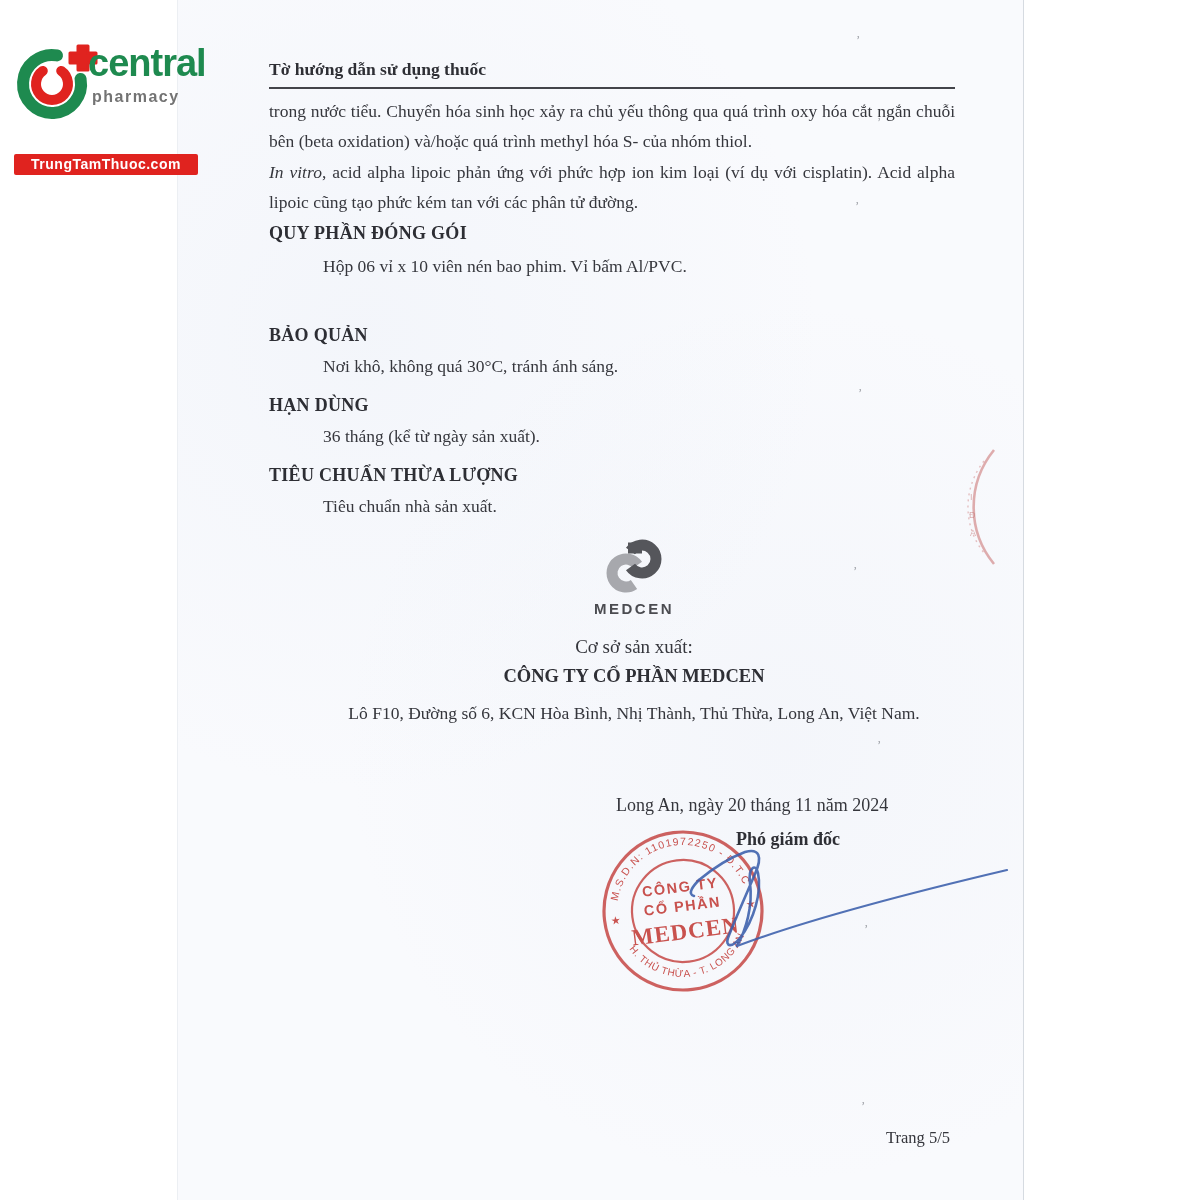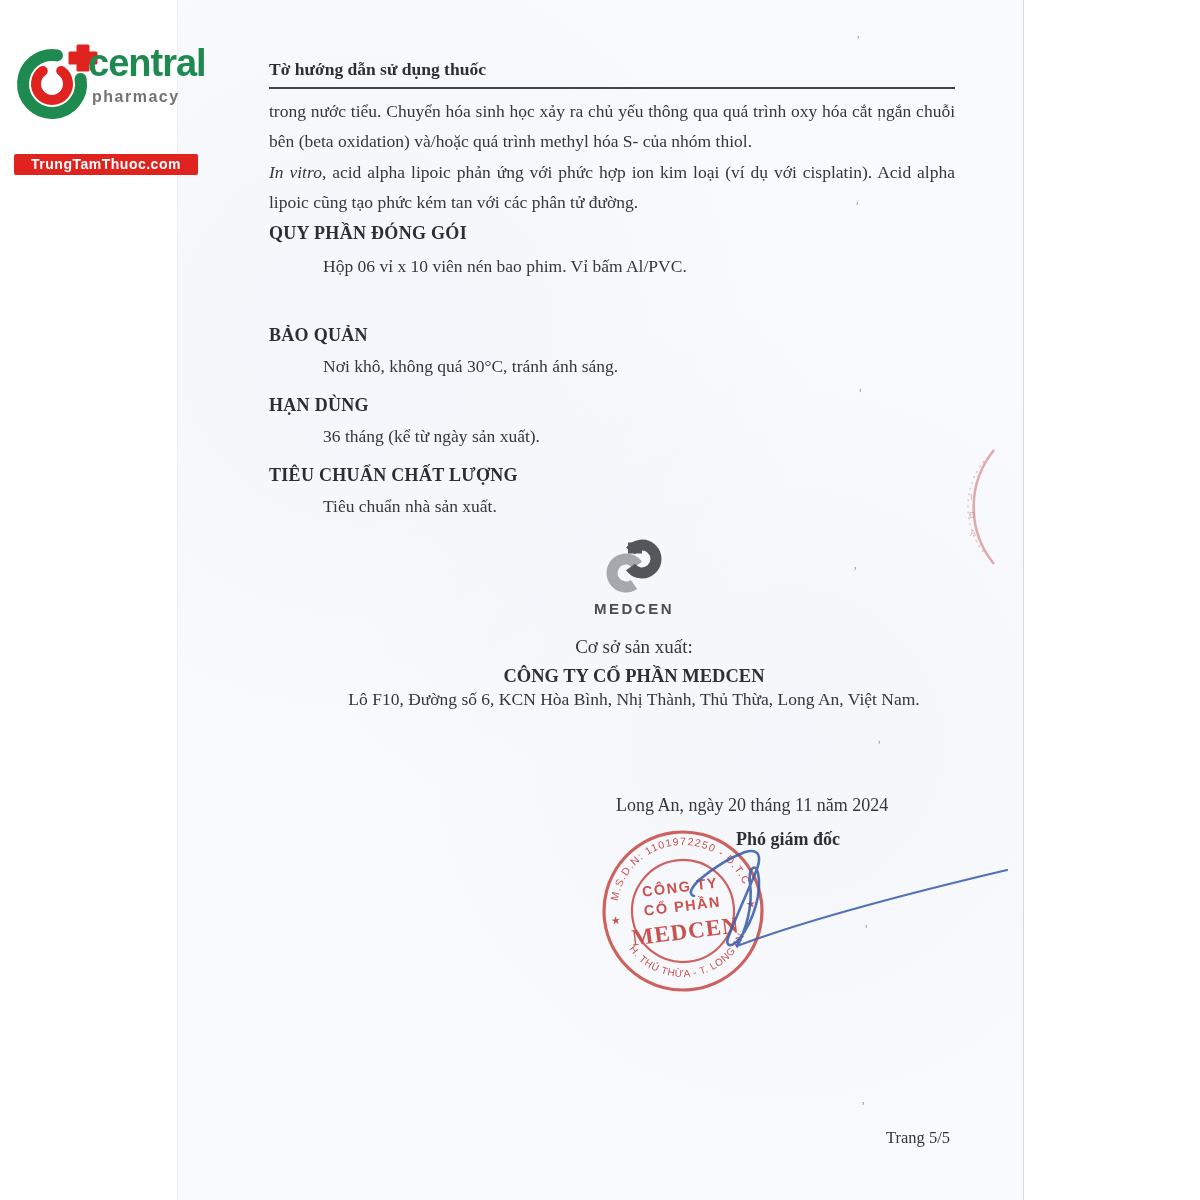--- a/index.html
+++ b/index.html
@@ -27,21 +27,21 @@
   .para{position:absolute;left:91px;width:686px;font-size:17.5px;line-height:30px;
         text-align:justify;color:#36373d;}
   .sec-head{position:absolute;left:91px;font-size:18px;font-weight:bold;color:#2d2e34;letter-spacing:.3px;}
   .sec-line{position:absolute;left:145px;font-size:17.5px;color:#36373d;}
   .medcen{position:absolute;left:116px;top:535px;width:680px;text-align:center;}
   .medcen-word{margin-top:3px;font-family:"Liberation Sans",sans-serif;font-weight:bold;
                font-size:15px;letter-spacing:2.5px;color:#4b4c51;}
   .center-col{position:absolute;left:116px;top:636px;width:680px;text-align:center;}
   .mfg-label{font-size:19px;}
   .mfg-company{margin-top:8px;font-size:18.5px;font-weight:bold;color:#2e2f35;}
-  .mfg-address{margin-top:2px;font-size:17.5px;}
+  .mfg-address{margin-top:16px;font-size:17.5px;}
   .date-line{position:absolute;left:438px;top:795px;width:330px;text-align:left;font-size:18px;}
   .sig-title{position:absolute;left:445px;top:829px;width:330px;text-align:center;
              font-size:18px;font-weight:bold;color:#2e2f35;}
   .signer-name{position:absolute;left:437px;top:918px;width:330px;text-align:center;font-size:17.5px;}
   .page-number{position:absolute;left:708px;top:1128px;font-size:16.5px;}
   .stamp-svg{position:absolute;left:420px;top:826px;mix-blend-mode:multiply;opacity:.92;}
   .sign-svg{position:absolute;left:513px;top:840px;overflow:visible;}
   .arc-svg{position:absolute;left:758px;top:448px;opacity:.75;}
   .artifact{position:absolute;font-size:13px;color:#70747b;opacity:.65;}
   svg{display:block;}
@@ -62,21 +62,21 @@
 
     <div class="sec-head" style="top:223px">QUY PHẦN ĐÓNG GÓI</div>
     <div class="sec-line" style="top:256px">Hộp 06 vỉ x 10 viên nén bao phim. Vỉ bấm Al/PVC.</div>
 
     <div class="sec-head" style="top:325px">BẢO QUẢN</div>
     <div class="sec-line" style="top:356px">Nơi khô, không quá 30°C, tránh ánh sáng.</div>
 
     <div class="sec-head" style="top:395px">HẠN DÙNG</div>
     <div class="sec-line" style="top:426px">36 tháng (kể từ ngày sản xuất).</div>
 
-    <div class="sec-head" style="top:465px">TIÊU CHUẨN CHẤT LƯỢNG</div>
+    <div class="sec-head" style="top:465px">TIÊU CHUẨN THỪA LƯỢNG</div>
     <div class="sec-line" style="top:496px">Tiêu chuẩn nhà sản xuất.</div>
 
     <div class="medcen">
       <svg width="60" height="62" viewBox="0 0 60 62" style="margin:0 auto">
         <path d="M 33.5 30 A 14 14 0 1 0 30 49.5" fill="none" stroke="#a7a8ad" stroke-width="11" stroke-linecap="butt"></path>
         <path d="M 26.5 16 A 14 14 0 1 1 26.5 32" fill="none" stroke="#55565b" stroke-width="11" stroke-linecap="butt"></path>
         <path d="M 24 13 h 14" stroke="#55565b" stroke-width="11" stroke-linecap="butt"></path>
       </svg>
       <div class="medcen-word">MEDCEN</div>
     </div>

